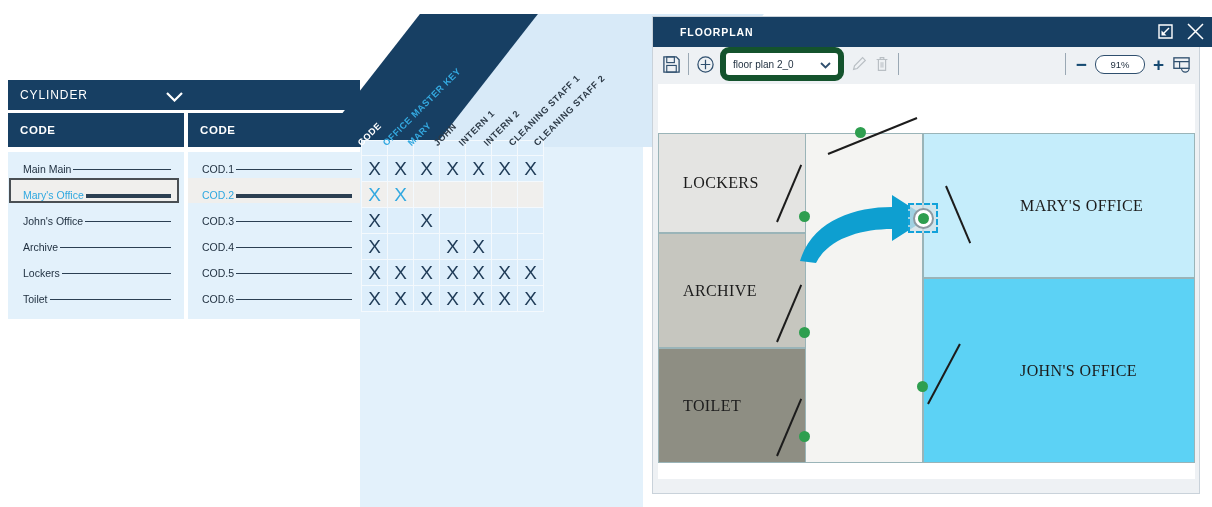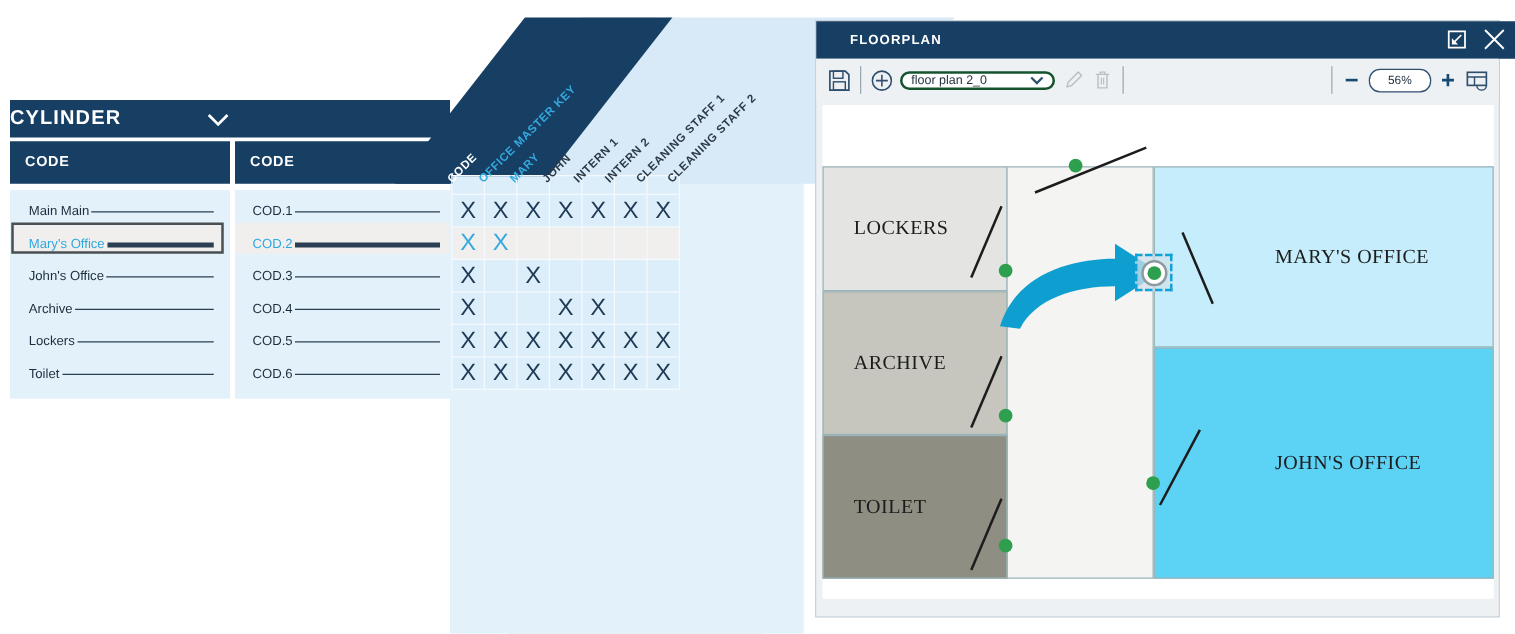--- a/index.html
+++ b/index.html
@@ -40,21 +40,21 @@
   }
   .key-chevron{display:inline-block;}
 
   
   .cyl-header{
     position:absolute;left:8px;top:80px;width:352px;height:30px;
     background:#173f63;color:#fff;
     display:flex;align-items:center;
   }
   .cyl-header-title{
-    font-size:16px;font-weight:bold;letter-spacing:.9px;margin-left:0;
+    font-size:12px;font-weight:normal;letter-spacing:.9px;margin-left:12px;
   }
   .cyl-header-chev{position:absolute;left:158px;top:8px;}
 
   .col-head{
     position:absolute;top:113px;height:34px;background:#173f63;color:#fff;
     display:flex;align-items:center;
   }
   .col-head span{font-size:11.5px;font-weight:bold;letter-spacing:.6px;margin-left:12px;}
   .col-head.name{left:8px;width:176px;}
   .col-head.code{left:188px;width:172px;}
@@ -127,21 +127,21 @@
   .fp-win-btns{position:absolute;right:9px;top:4px;display:flex;gap:10px;align-items:center;}
   .fp-win-btns svg{display:block;cursor:pointer;}
 
   .fp-toolbar{
     position:absolute;left:0;top:30px;width:100%;height:34px;
     background:#eef1f4;display:flex;align-items:center;
   }
   .tb-sep{width:1px;height:22px;background:#9aa8b4;margin:0 7px;}
   .tb-icon{display:flex;align-items:center;justify-content:center;cursor:pointer;}
   .fp-select{
-    width:124px;height:15px;border:2px solid #14532d;border-radius:9px;
+    width:124px;height:34px;border:6px solid #14532d;border-radius:9px;
     background:#fff;display:flex;align-items:center;justify-content:space-between;
     padding:0 7px;box-sizing:border-box;cursor:pointer;
   }
   .fp-select-label{font-size:10px;color:#1d2d3d;}
   .zoom-grp{position:absolute;right:8px;top:6px;display:flex;align-items:center;gap:8px;}
   .zoom-box{
     width:48px;height:17px;border:1px solid #2f4f6e;border-radius:9px;background:#fff;
     display:flex;align-items:center;justify-content:center;
     font-size:9.5px;color:#1d2d3d;cursor:pointer;
   }
@@ -403,21 +403,21 @@
       <svg width="18" height="18" viewBox="0 0 20 20">
         <path d="M4 5 H16 M6 5 V17 H14 V5 M8 5 V3 H12 V5" stroke="#b9bfc4" stroke-width="1.3" fill="none"></path>
         <path d="M9 8 V14 M11 8 V14" stroke="#b9bfc4" stroke-width="1.1"></path>
       </svg>
     </span>
     <span class="tb-sep"></span>
 
     <div class="zoom-grp">
       <span class="tb-sep" style="margin:0 2px 0 0;"></span>
       <span class="zoom-pm">−</span>
-      <span class="zoom-box">56%</span>
+      <span class="zoom-box">91%</span>
       <span class="zoom-pm">+</span>
       <span class="tb-icon">
         <svg width="19" height="19" viewBox="0 0 20 20">
           <rect x="2" y="3" width="16" height="11" stroke="#2f4f6e" stroke-width="1.4" fill="none"></rect>
           <path d="M2 7 H18 M8 7 V14" stroke="#2f4f6e" stroke-width="1.2"></path>
           <path d="M10 14 A4 4 0 0 0 18 14" stroke="#2f4f6e" stroke-width="1.2" fill="none"></path>
         </svg>
       </span>
     </div>
   </div>

